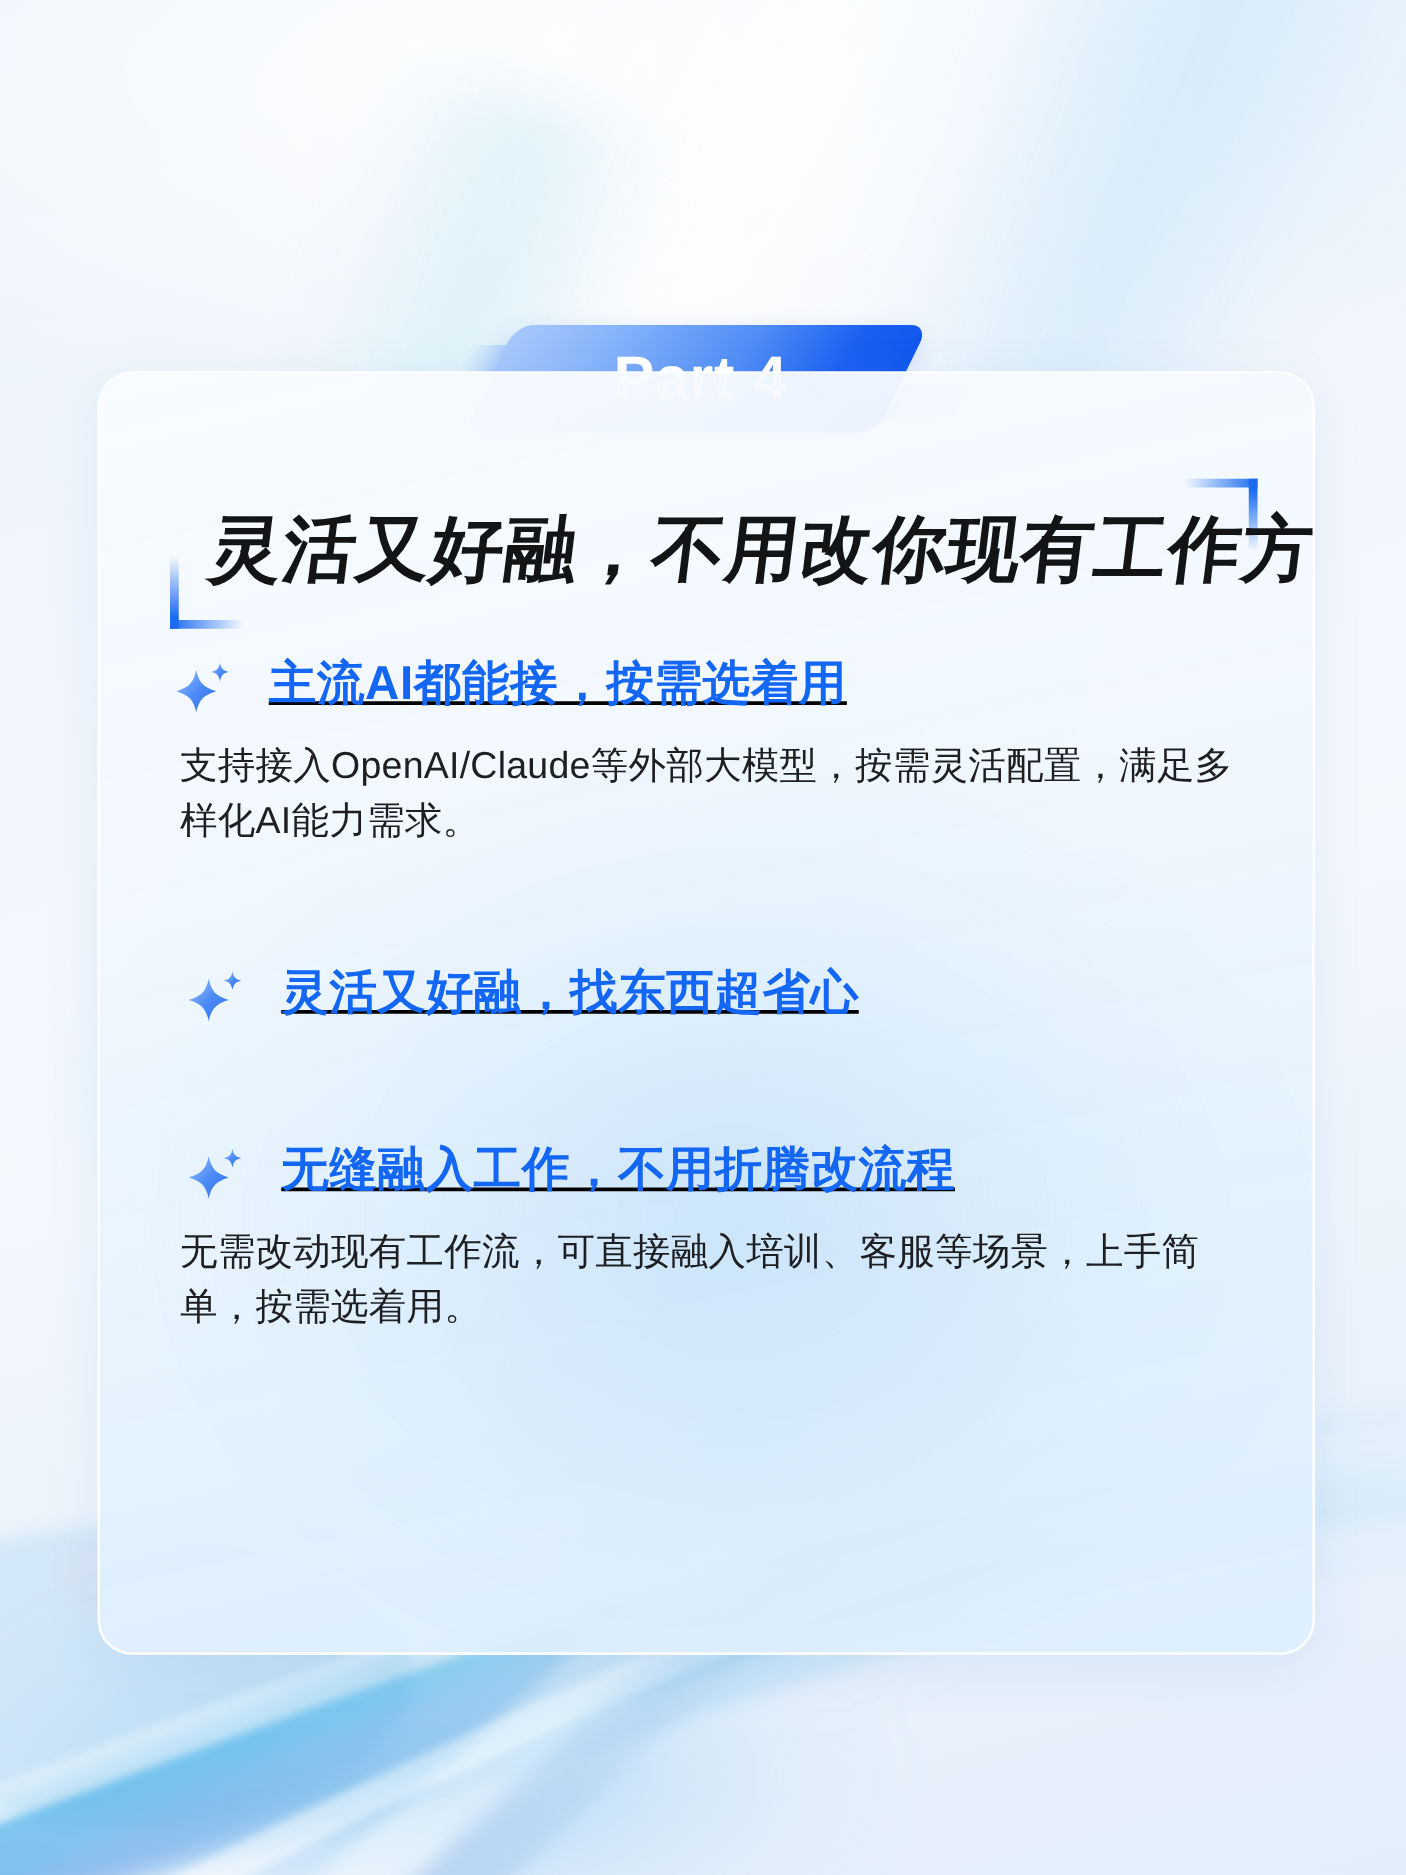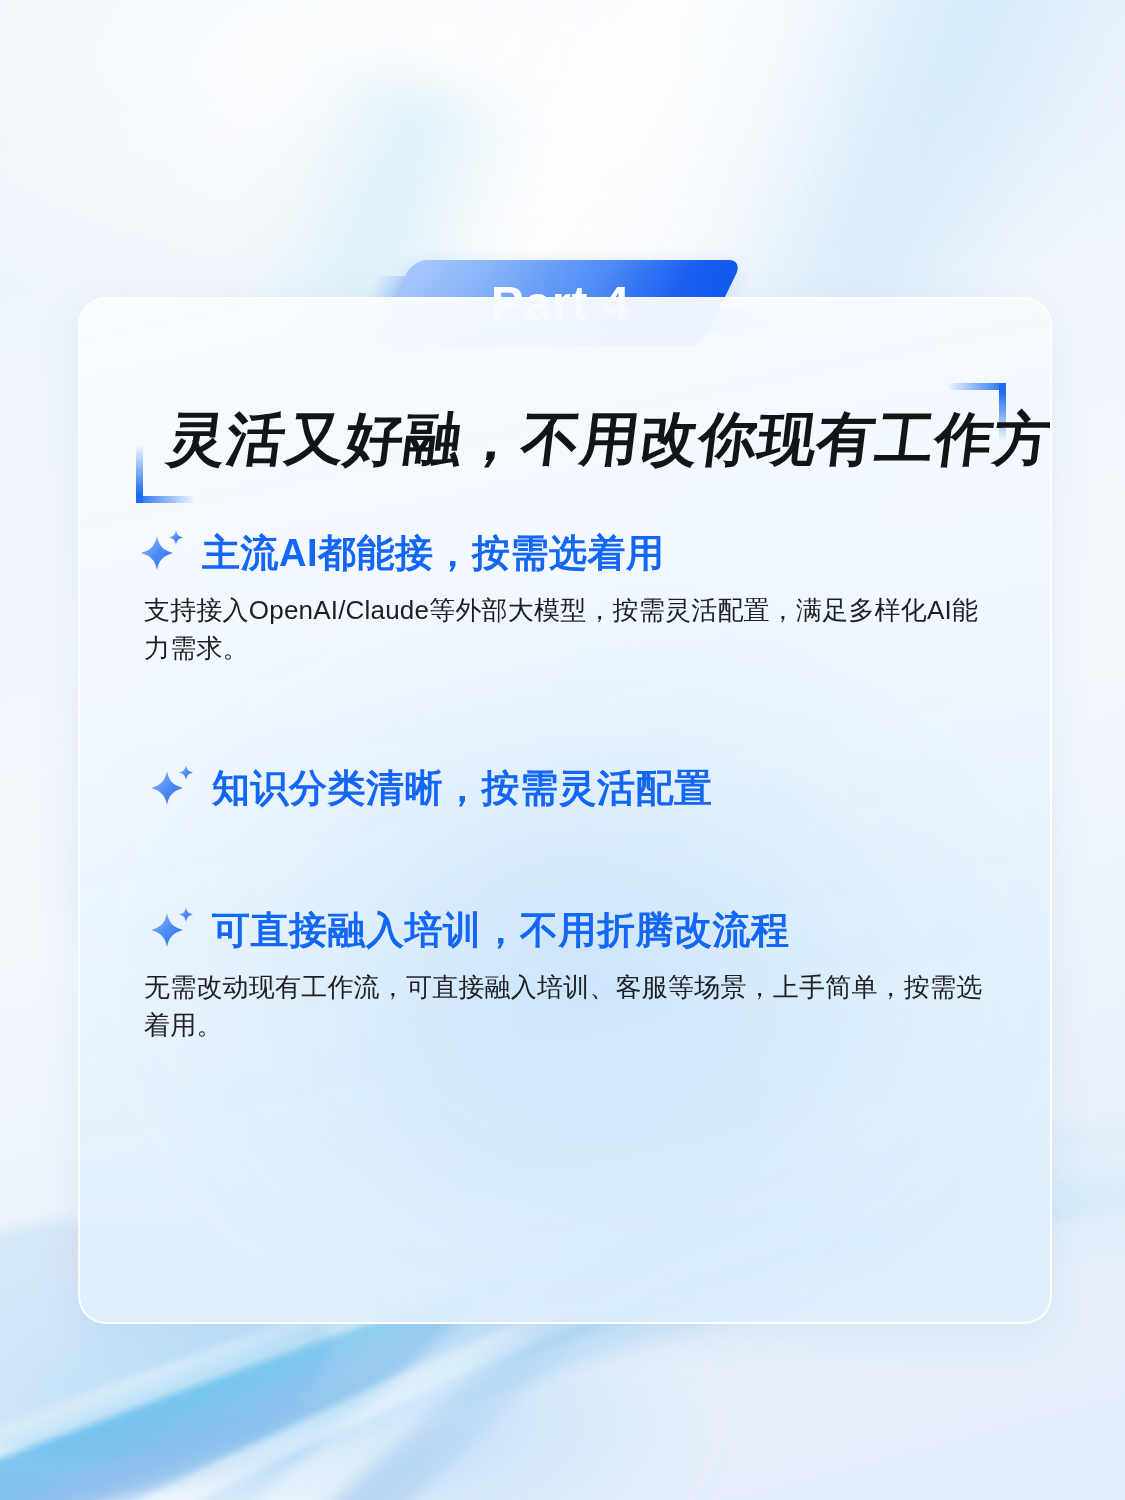--- a/index.html
+++ b/index.html
@@ -195,40 +195,41 @@
     position: absolute;
     left: 58px;
     top: 228px;
     width: 866px;
   }
   .feature { margin-bottom: 94px; }
   .feature:last-child { margin-bottom: 0; }
 
   .feature-head {
     display: flex;
-    align-items: flex-end;
-    gap: 16px;
+    align-items: flex-start;
+    gap: 29px;
     margin-bottom: 16px;
+    text-decoration: underline;
   }
   .spark-icon {
     width: 48px;
     height: 48px;
     flex: 0 0 48px;
     display: block;
   }
   .feature-title {
     font-size: 38px;
     font-weight: 700;
     color: #1466f5;
     letter-spacing: 0.5px;
     line-height: 1.1;
     white-space: nowrap;
   }
   .feature-body {
-    font-size: 26px;
+    font-size: 30px;
     line-height: 1.48;
     color: #1d1f22;
     font-weight: 500;
     letter-spacing: 0.2px;
     padding-left: 6px;
     max-width: 850px;
   }
 
   
   .feature.f2 .feature-head,
@@ -342,31 +343,31 @@
         </div>
         <div class="feature-body">支持接入OpenAI/Claude等外部大模型，按需灵活配置，满足多样化AI能力需求。</div>
       </div>
 
       <div class="feature f2">
         <div class="feature-head">
           <svg class="spark-icon" viewBox="0 0 48 48">
             <path d="M19 9 C21 19 25 23 35 26 C25 29 21 33 19 43 C17 33 13 29 3 26 C13 23 17 19 19 9 Z" fill="url(#sg1)"></path>
             <path d="M38 3 C39 8 40.5 9.5 45 10.5 C40.5 11.5 39 13 38 18 C37 13 35.5 11.5 31 10.5 C35.5 9.5 37 8 38 3 Z" fill="url(#sg1)"></path>
           </svg>
-          <div class="feature-title">知识分类清晰，按需灵活配置</div>
+          <div class="feature-title">灵活又好融，找东西超省心</div>
         </div>
       </div>
 
       <div class="feature f3">
         <div class="feature-head">
           <svg class="spark-icon" viewBox="0 0 48 48">
             <path d="M19 9 C21 19 25 23 35 26 C25 29 21 33 19 43 C17 33 13 29 3 26 C13 23 17 19 19 9 Z" fill="url(#sg1)"></path>
             <path d="M38 3 C39 8 40.5 9.5 45 10.5 C40.5 11.5 39 13 38 18 C37 13 35.5 11.5 31 10.5 C35.5 9.5 37 8 38 3 Z" fill="url(#sg1)"></path>
           </svg>
-          <div class="feature-title">可直接融入培训，不用折腾改流程</div>
+          <div class="feature-title">无缝融入工作，不用折腾改流程</div>
         </div>
         <div class="feature-body">无需改动现有工作流，可直接融入培训、客服等场景，上手简单，按需选着用。</div>
       </div>
 
     </div>
   </div>
 
 </div>
 
 </body></html>

